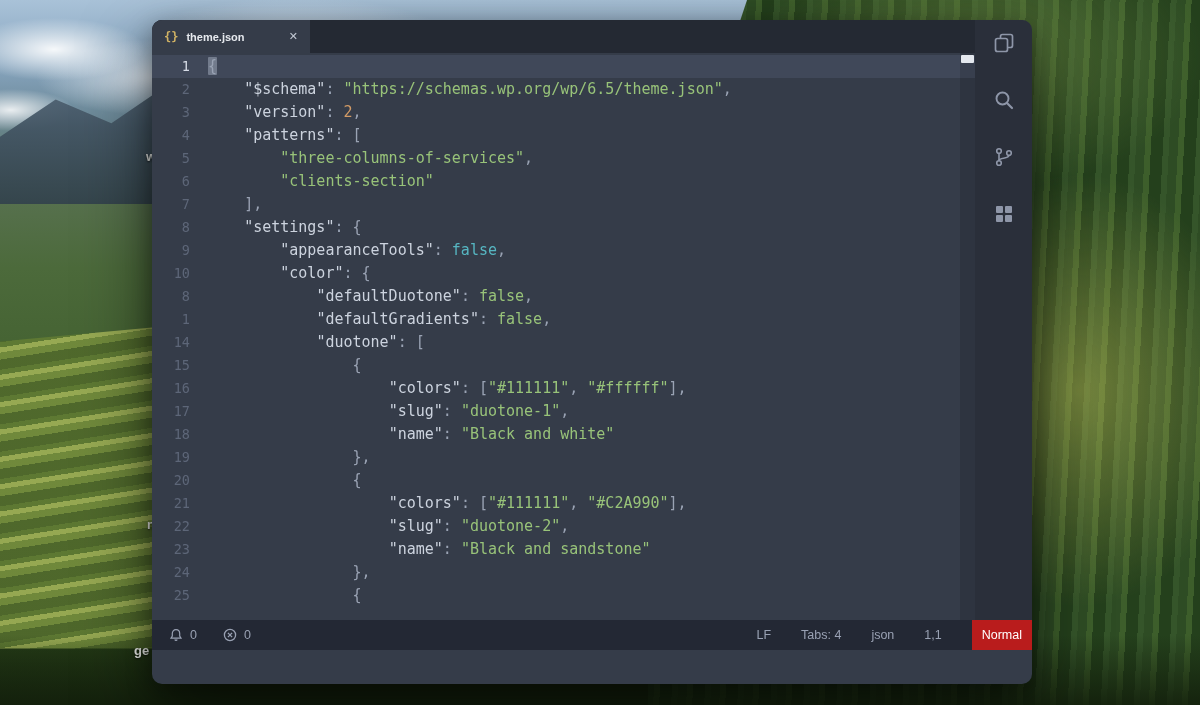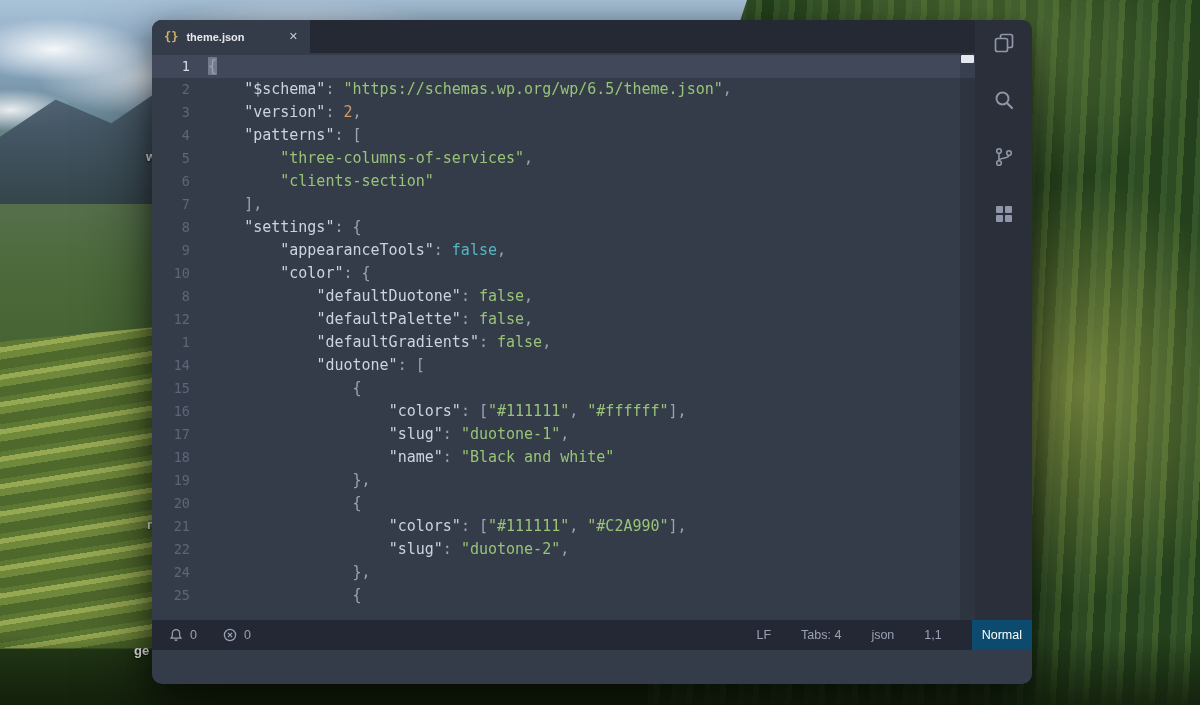--- a/index.html
+++ b/index.html
@@ -118,31 +118,31 @@
               <div class="code-line"><span class="gutter">2</span><span class="code-text"><span style="color: rgb(171, 178, 191);">    </span><span style="color: rgb(204, 211, 222);">"$schema"</span><span style="color: rgb(154, 163, 180);">: </span><span style="color: rgb(152, 195, 121);">"https://schemas.wp.org/wp/6.5/theme.json"</span><span style="color: rgb(154, 163, 180);">,</span></span></div>
               <div class="code-line"><span class="gutter">3</span><span class="code-text"><span style="color: rgb(171, 178, 191);">    </span><span style="color: rgb(204, 211, 222);">"version"</span><span style="color: rgb(154, 163, 180);">: </span><span style="color: rgb(209, 154, 102);">2</span><span style="color: rgb(154, 163, 180);">,</span></span></div>
               <div class="code-line"><span class="gutter">4</span><span class="code-text"><span style="color: rgb(171, 178, 191);">    </span><span style="color: rgb(204, 211, 222);">"patterns"</span><span style="color: rgb(154, 163, 180);">: [</span></span></div>
               <div class="code-line"><span class="gutter">5</span><span class="code-text"><span style="color: rgb(171, 178, 191);">        </span><span style="color: rgb(152, 195, 121);">"three-columns-of-services"</span><span style="color: rgb(154, 163, 180);">,</span></span></div>
               <div class="code-line"><span class="gutter">6</span><span class="code-text"><span style="color: rgb(171, 178, 191);">        </span><span style="color: rgb(152, 195, 121);">"clients-section"</span></span></div>
               <div class="code-line"><span class="gutter">7</span><span class="code-text"><span style="color: rgb(171, 178, 191);">    </span><span style="color: rgb(154, 163, 180);">],</span></span></div>
               <div class="code-line"><span class="gutter">8</span><span class="code-text"><span style="color: rgb(171, 178, 191);">    </span><span style="color: rgb(204, 211, 222);">"settings"</span><span style="color: rgb(154, 163, 180);">: {</span></span></div>
               <div class="code-line"><span class="gutter">9</span><span class="code-text"><span style="color: rgb(171, 178, 191);">        </span><span style="color: rgb(204, 211, 222);">"appearanceTools"</span><span style="color: rgb(154, 163, 180);">: </span><span style="color: rgb(86, 182, 194);">false</span><span style="color: rgb(154, 163, 180);">,</span></span></div>
               <div class="code-line"><span class="gutter">10</span><span class="code-text"><span style="color: rgb(171, 178, 191);">        </span><span style="color: rgb(204, 211, 222);">"color"</span><span style="color: rgb(154, 163, 180);">: {</span></span></div>
               <div class="code-line"><span class="gutter">8</span><span class="code-text"><span style="color: rgb(171, 178, 191);">            </span><span style="color: rgb(204, 211, 222);">"defaultDuotone"</span><span style="color: rgb(154, 163, 180);">: </span><span style="color: rgb(152, 195, 121);">false</span><span style="color: rgb(154, 163, 180);">,</span></span></div>
-              <div class="code-line"><span class="gutter">12</span><span class="code-text"><span style="color: rgb(171, 178, 191);">            </span><span style="color: rgb(204, 211, 222);">"defaultPalette"</span><span style="color: rgb(154, 163, 180);">: </span><span style="color: rgb(152, 195, 121);">false</span><span style="color: rgb(154, 163, 180);">,</span></span></div>
               <div class="code-line"><span class="gutter">1</span><span class="code-text"><span style="color: rgb(171, 178, 191);">            </span><span style="color: rgb(204, 211, 222);">"defaultGradients"</span><span style="color: rgb(154, 163, 180);">: </span><span style="color: rgb(152, 195, 121);">false</span><span style="color: rgb(154, 163, 180);">,</span></span></div>
               <div class="code-line"><span class="gutter">14</span><span class="code-text"><span style="color: rgb(171, 178, 191);">            </span><span style="color: rgb(204, 211, 222);">"duotone"</span><span style="color: rgb(154, 163, 180);">: [</span></span></div>
               <div class="code-line"><span class="gutter">15</span><span class="code-text"><span style="color: rgb(171, 178, 191);">                </span><span style="color: rgb(154, 163, 180);">{</span></span></div>
               <div class="code-line"><span class="gutter">16</span><span class="code-text"><span style="color: rgb(171, 178, 191);">                    </span><span style="color: rgb(204, 211, 222);">"colors"</span><span style="color: rgb(154, 163, 180);">: [</span><span style="color: rgb(152, 195, 121);">"#111111"</span><span style="color: rgb(154, 163, 180);">, </span><span style="color: rgb(152, 195, 121);">"#ffffff"</span><span style="color: rgb(154, 163, 180);">],</span></span></div>
               <div class="code-line"><span class="gutter">17</span><span class="code-text"><span style="color: rgb(171, 178, 191);">                    </span><span style="color: rgb(204, 211, 222);">"slug"</span><span style="color: rgb(154, 163, 180);">: </span><span style="color: rgb(152, 195, 121);">"duotone-1"</span><span style="color: rgb(154, 163, 180);">,</span></span></div>
               <div class="code-line"><span class="gutter">18</span><span class="code-text"><span style="color: rgb(171, 178, 191);">                    </span><span style="color: rgb(204, 211, 222);">"name"</span><span style="color: rgb(154, 163, 180);">: </span><span style="color: rgb(152, 195, 121);">"Black and white"</span></span></div>
               <div class="code-line"><span class="gutter">19</span><span class="code-text"><span style="color: rgb(171, 178, 191);">                </span><span style="color: rgb(154, 163, 180);">},</span></span></div>
               <div class="code-line"><span class="gutter">20</span><span class="code-text"><span style="color: rgb(171, 178, 191);">                </span><span style="color: rgb(154, 163, 180);">{</span></span></div>
               <div class="code-line"><span class="gutter">21</span><span class="code-text"><span style="color: rgb(171, 178, 191);">                    </span><span style="color: rgb(204, 211, 222);">"colors"</span><span style="color: rgb(154, 163, 180);">: [</span><span style="color: rgb(152, 195, 121);">"#111111"</span><span style="color: rgb(154, 163, 180);">, </span><span style="color: rgb(152, 195, 121);">"#C2A990"</span><span style="color: rgb(154, 163, 180);">],</span></span></div>
               <div class="code-line"><span class="gutter">22</span><span class="code-text"><span style="color: rgb(171, 178, 191);">                    </span><span style="color: rgb(204, 211, 222);">"slug"</span><span style="color: rgb(154, 163, 180);">: </span><span style="color: rgb(152, 195, 121);">"duotone-2"</span><span style="color: rgb(154, 163, 180);">,</span></span></div>
+              <div class="code-line"><span class="gutter">23</span><span class="code-text"><span style="color: rgb(171, 178, 191);">                    </span><span style="color: rgb(204, 211, 222);">"name"</span><span style="color: rgb(154, 163, 180);">: </span><span style="color: rgb(152, 195, 121);">"Black and sandstone"</span></span></div>
               <div class="code-line"><span class="gutter">24</span><span class="code-text"><span style="color: rgb(171, 178, 191);">                </span><span style="color: rgb(154, 163, 180);">},</span></span></div>
               <div class="code-line"><span class="gutter">25</span><span class="code-text"><span style="color: rgb(171, 178, 191);">                </span><span style="color: rgb(154, 163, 180);">{</span></span></div>
             </div>
           <div class="scrollbar">
             <div class="scroll-thumb"></div>
           </div>
         </div>
 
       </div>
 
@@ -195,18 +195,18 @@
             <line x1="9.1" y1="4.9" x2="4.9" y2="9.1" stroke="#99a1b3" stroke-width="1.3"></line>
           </svg>
           <span class="sb-item">0</span>
         </div>
       </div>
       <div class="sb-right">
         <span class="sb-item">LF</span>
         <span class="sb-item">Tabs: 4</span>
         <span class="sb-item">json</span>
         <span class="sb-item">1,1</span>
-        <span class="mode-badge" style="background: #0c4a6e;">Normal</span>
+        <span class="mode-badge" style="background: #b91c1c;">Normal</span>
       </div>
     </div>
 
   </div>
 </div>
 
 </body></html>

